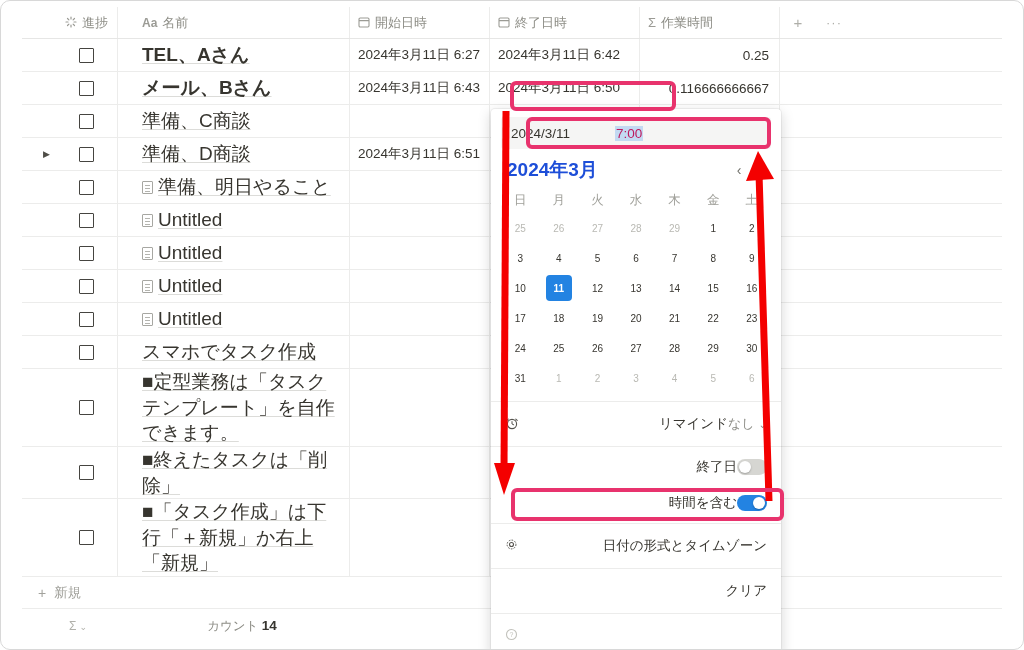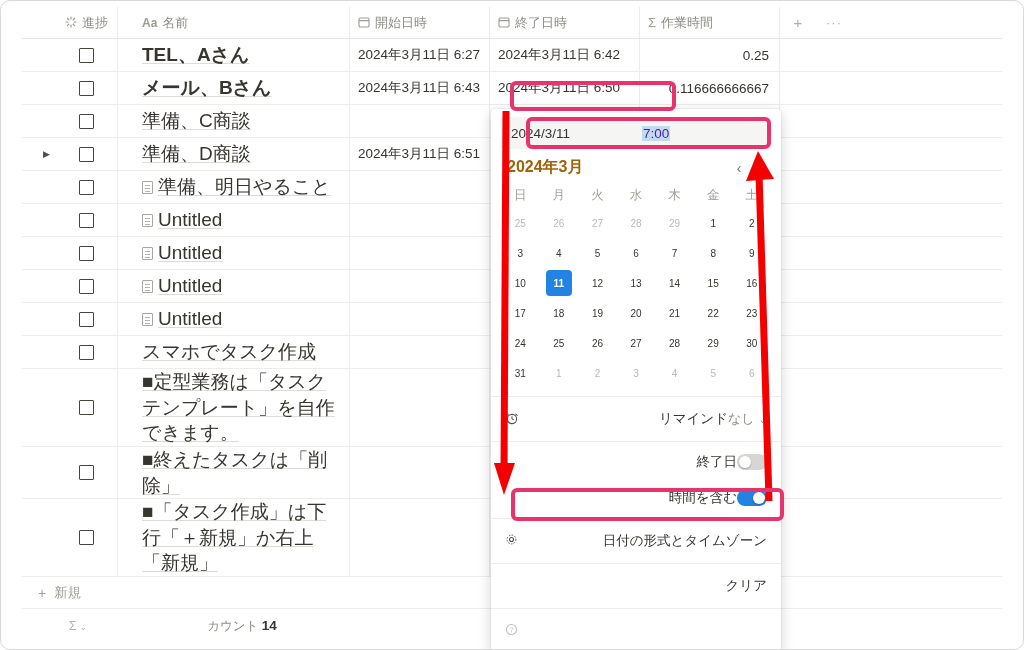--- a/index.html
+++ b/index.html
@@ -143,30 +143,29 @@
     font-size: 13.5px;
     color: #37352f;
   }
   .pp-inputrow {
     display: flex; align-items: center;
     height: 32px;
     margin: 8px 10px 2px 10px;
     background: #f5f5f4;
     border-radius: 3px;
     padding: 0 10px;
-    gap: 27px;
   }
   .pp-date { flex: 0 0 104px; color: #37352f; font-size: 13.5px;}
-  .pp-time { color: #4c1d95; font-size: 13.5px; background: #c3d9f2; padding: 0 1px;}
+  .pp-time { color: #be185d; font-size: 13.5px; background: #c3d9f2; padding: 0 1px;}
 
   .pp-calhead {
     display: flex; align-items: center;
     padding: 6px 14px 2px 16px;
   }
-  .pp-month { font-weight: bold; font-size: 16px; color: #a16207; flex: 1 1 auto;}
+  .pp-month { font-weight: bold; font-size: 19px; color: #1d4ed8; flex: 1 1 auto;}
   .pp-nav { color: #6f6f69; font-size: 14px; padding: 2px 7px; line-height: 1;}
 
   .cal {
     padding: 2px 10px 6px 10px;
   }
   .cal-row { display: flex; }
   .cal-cell {
     flex: 1 1 0; height: 30px;
     display: flex; align-items: center; justify-content: center;
     font-size: 10px; color: #37352f;

